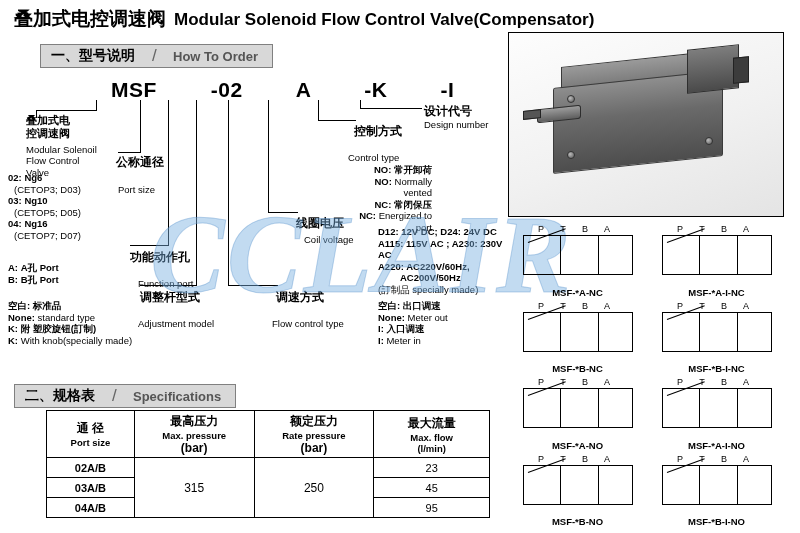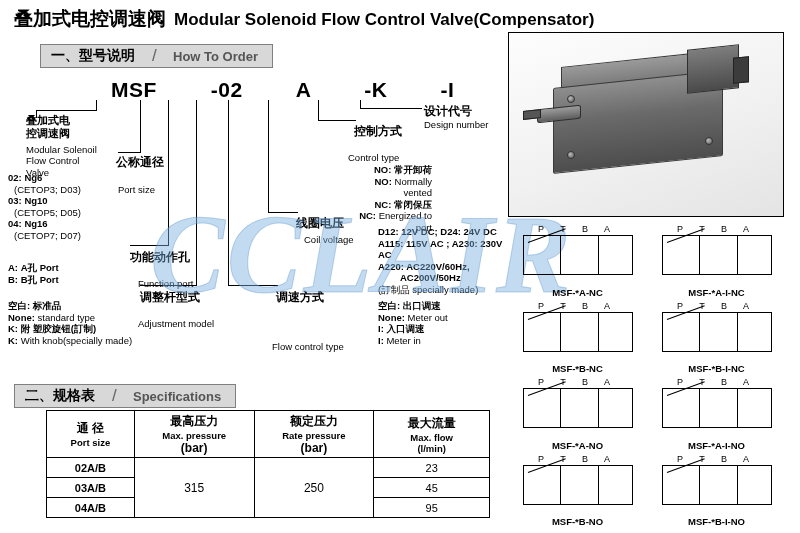--- a/index.html
+++ b/index.html
@@ -240,21 +240,21 @@
   <div class="blk" style="left:8px; top:300px; width:190px;">
     <div><span class="b">空白:</span> <span class="b">标准品</span></div>
     <div><span class="b">None:</span> <span>standard type</span></div>
     <div><span class="b">K:</span> <span class="b">附 塑胶旋钮(訂制)</span></div>
     <div><span class="b">K:</span> <span>With knob(specially made)</span></div>
   </div>
 
   <div class="blk" style="left:276px; top:290px;">
     <div style="font-weight:bold;font-size:12px;">调速方式</div>
   </div>
-  <div class="blk" style="left:272px; top:318px;margin-top:23px;">Flow control type</div>
+  <div class="blk" style="left:272px; top:318px;">Flow control type</div>
   <div class="blk" style="left:378px; top:300px; width:130px;">
     <div><span class="b">空白:</span> <span class="b">出口调速</span></div>
     <div><span class="b">None:</span> <span>Meter out</span></div>
     <div><span class="b">I:</span> <span class="b">入口调速</span></div>
     <div><span class="b">I:</span> <span>Meter in</span></div>
   </div>
 
   <div class="blk" style="left:296px; top:216px;">
     <div style="font-weight:bold;font-size:12px;">线圈电压</div>
   </div>

